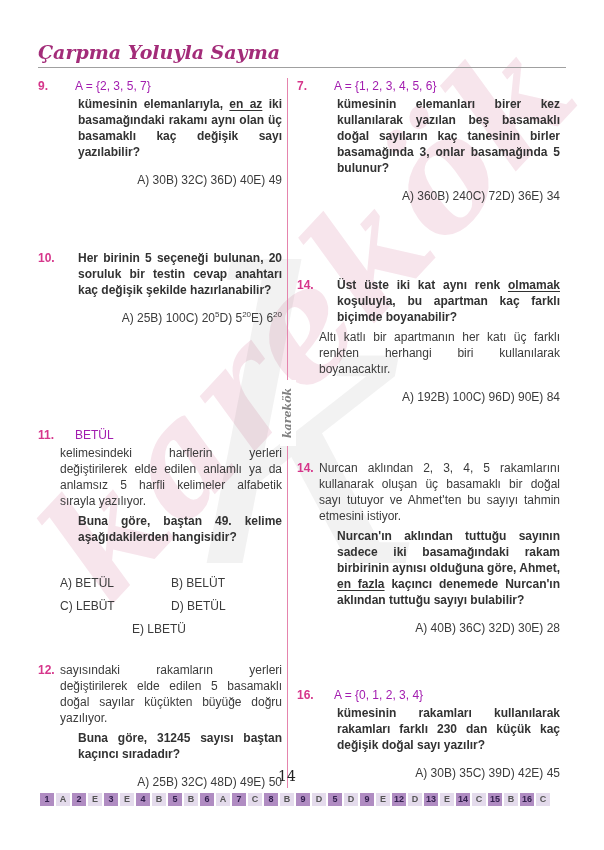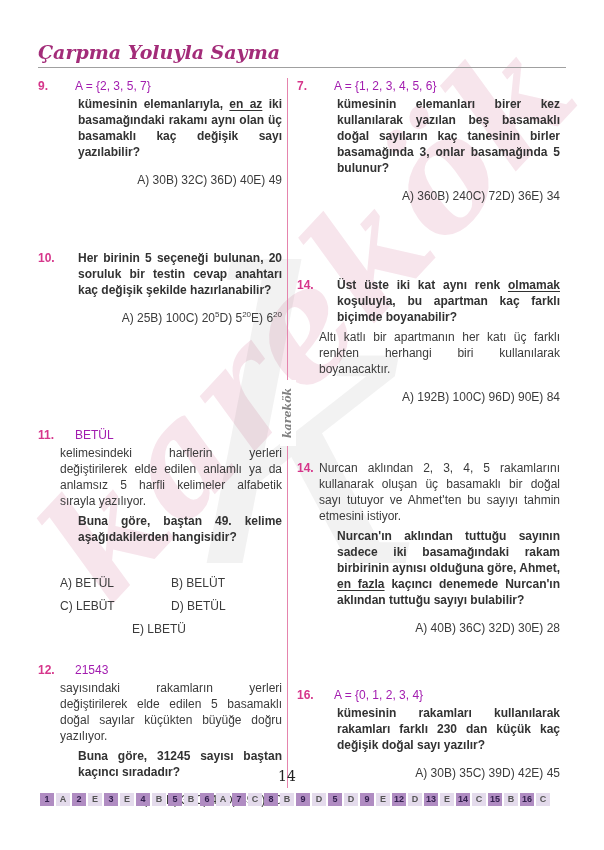--- a/index.html
+++ b/index.html
@@ -99,21 +99,20 @@
             <span class="opt">C) LEBÜT</span>
             <span class="opt">D) BETÜL</span>
           </div>
           <div class="center-opt"><span class="opt">E) LBETÜ</span></div>
         </div>
       </div>
     </div>
   <div class="question" style="top:662px;left:38px;width:244px">
       <div class="q-num">12.</div>
       <div class="q-content">
-        <div class="q-lead">21543</div>
         <p class="q-para"><span>sayısındaki rakamların yerleri değiştirilerek elde edilen 5 basamaklı doğal sayılar küçükten büyüğe doğru yazılıyor.</span></p>
         <p class="q-para bold"><span>Buna göre, 31245 sayısı baştan kaçıncı sıradadır?</span></p>
         <div class="opts-row">
           <span class="opt">A) 25</span>
           <span class="opt">B) 32</span>
           <span class="opt">C) 48</span>
           <span class="opt">D) 49</span>
           <span class="opt">E) 50</span>
         </div>
       </div>

